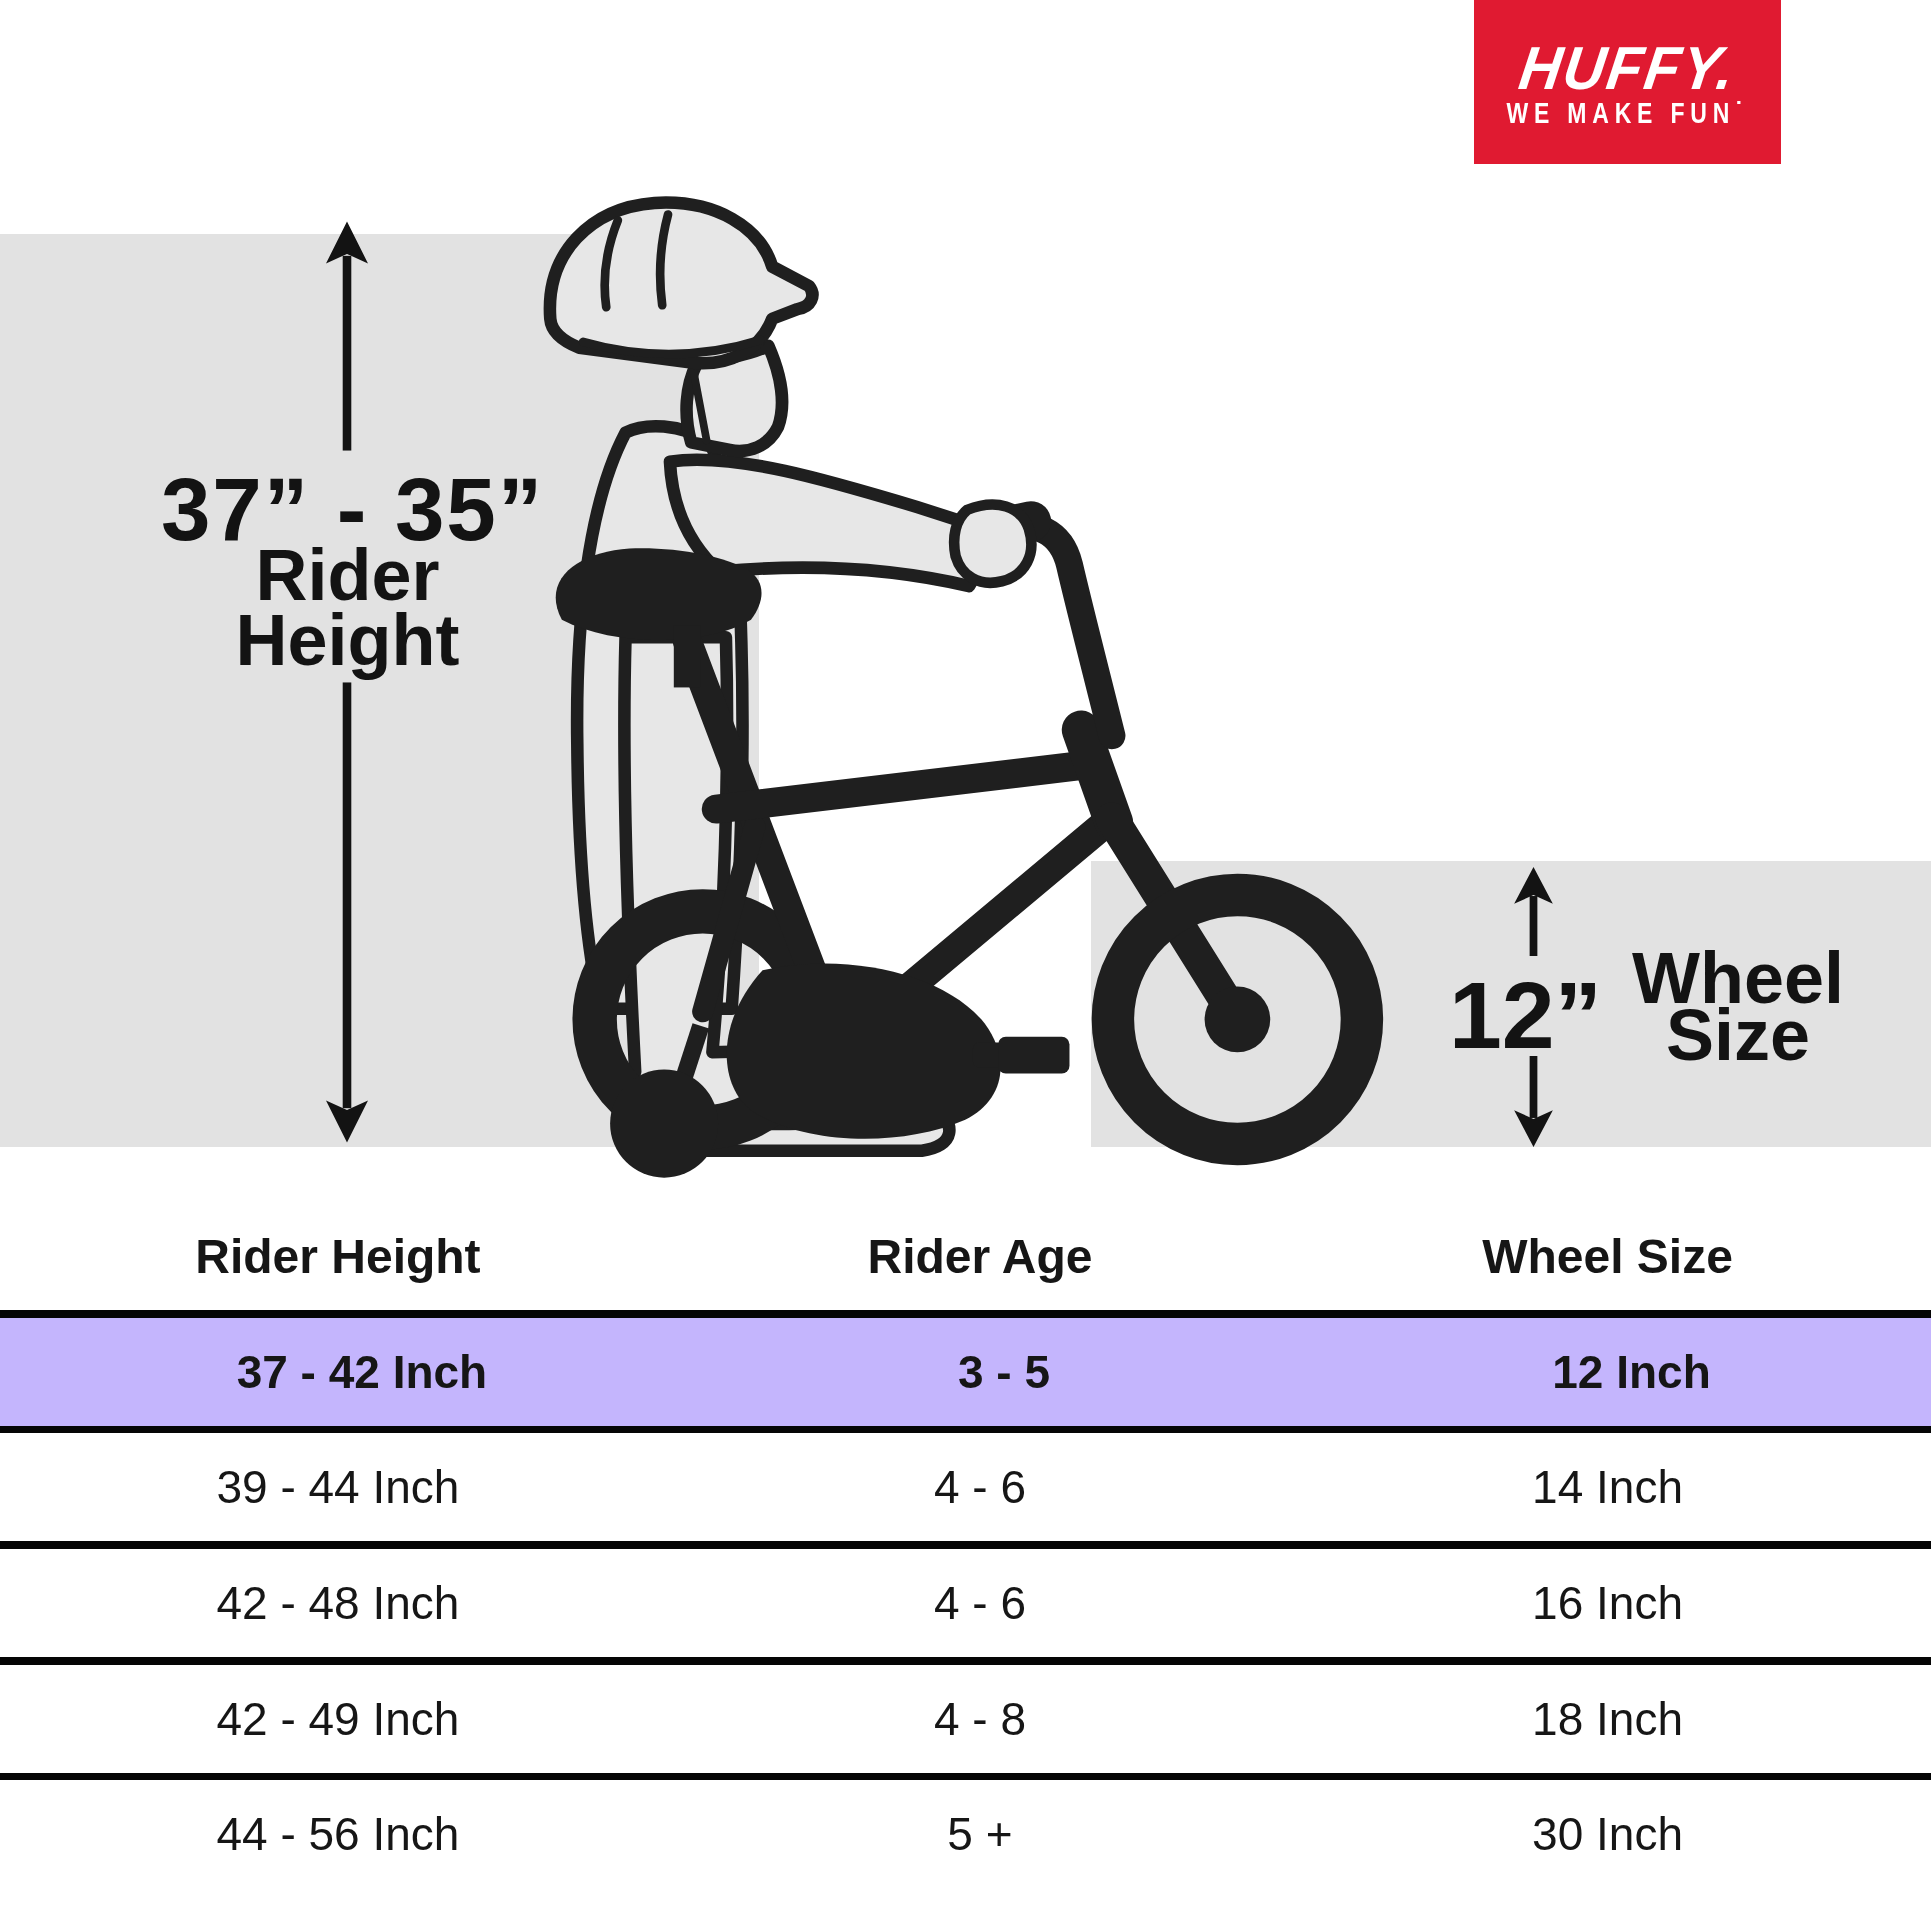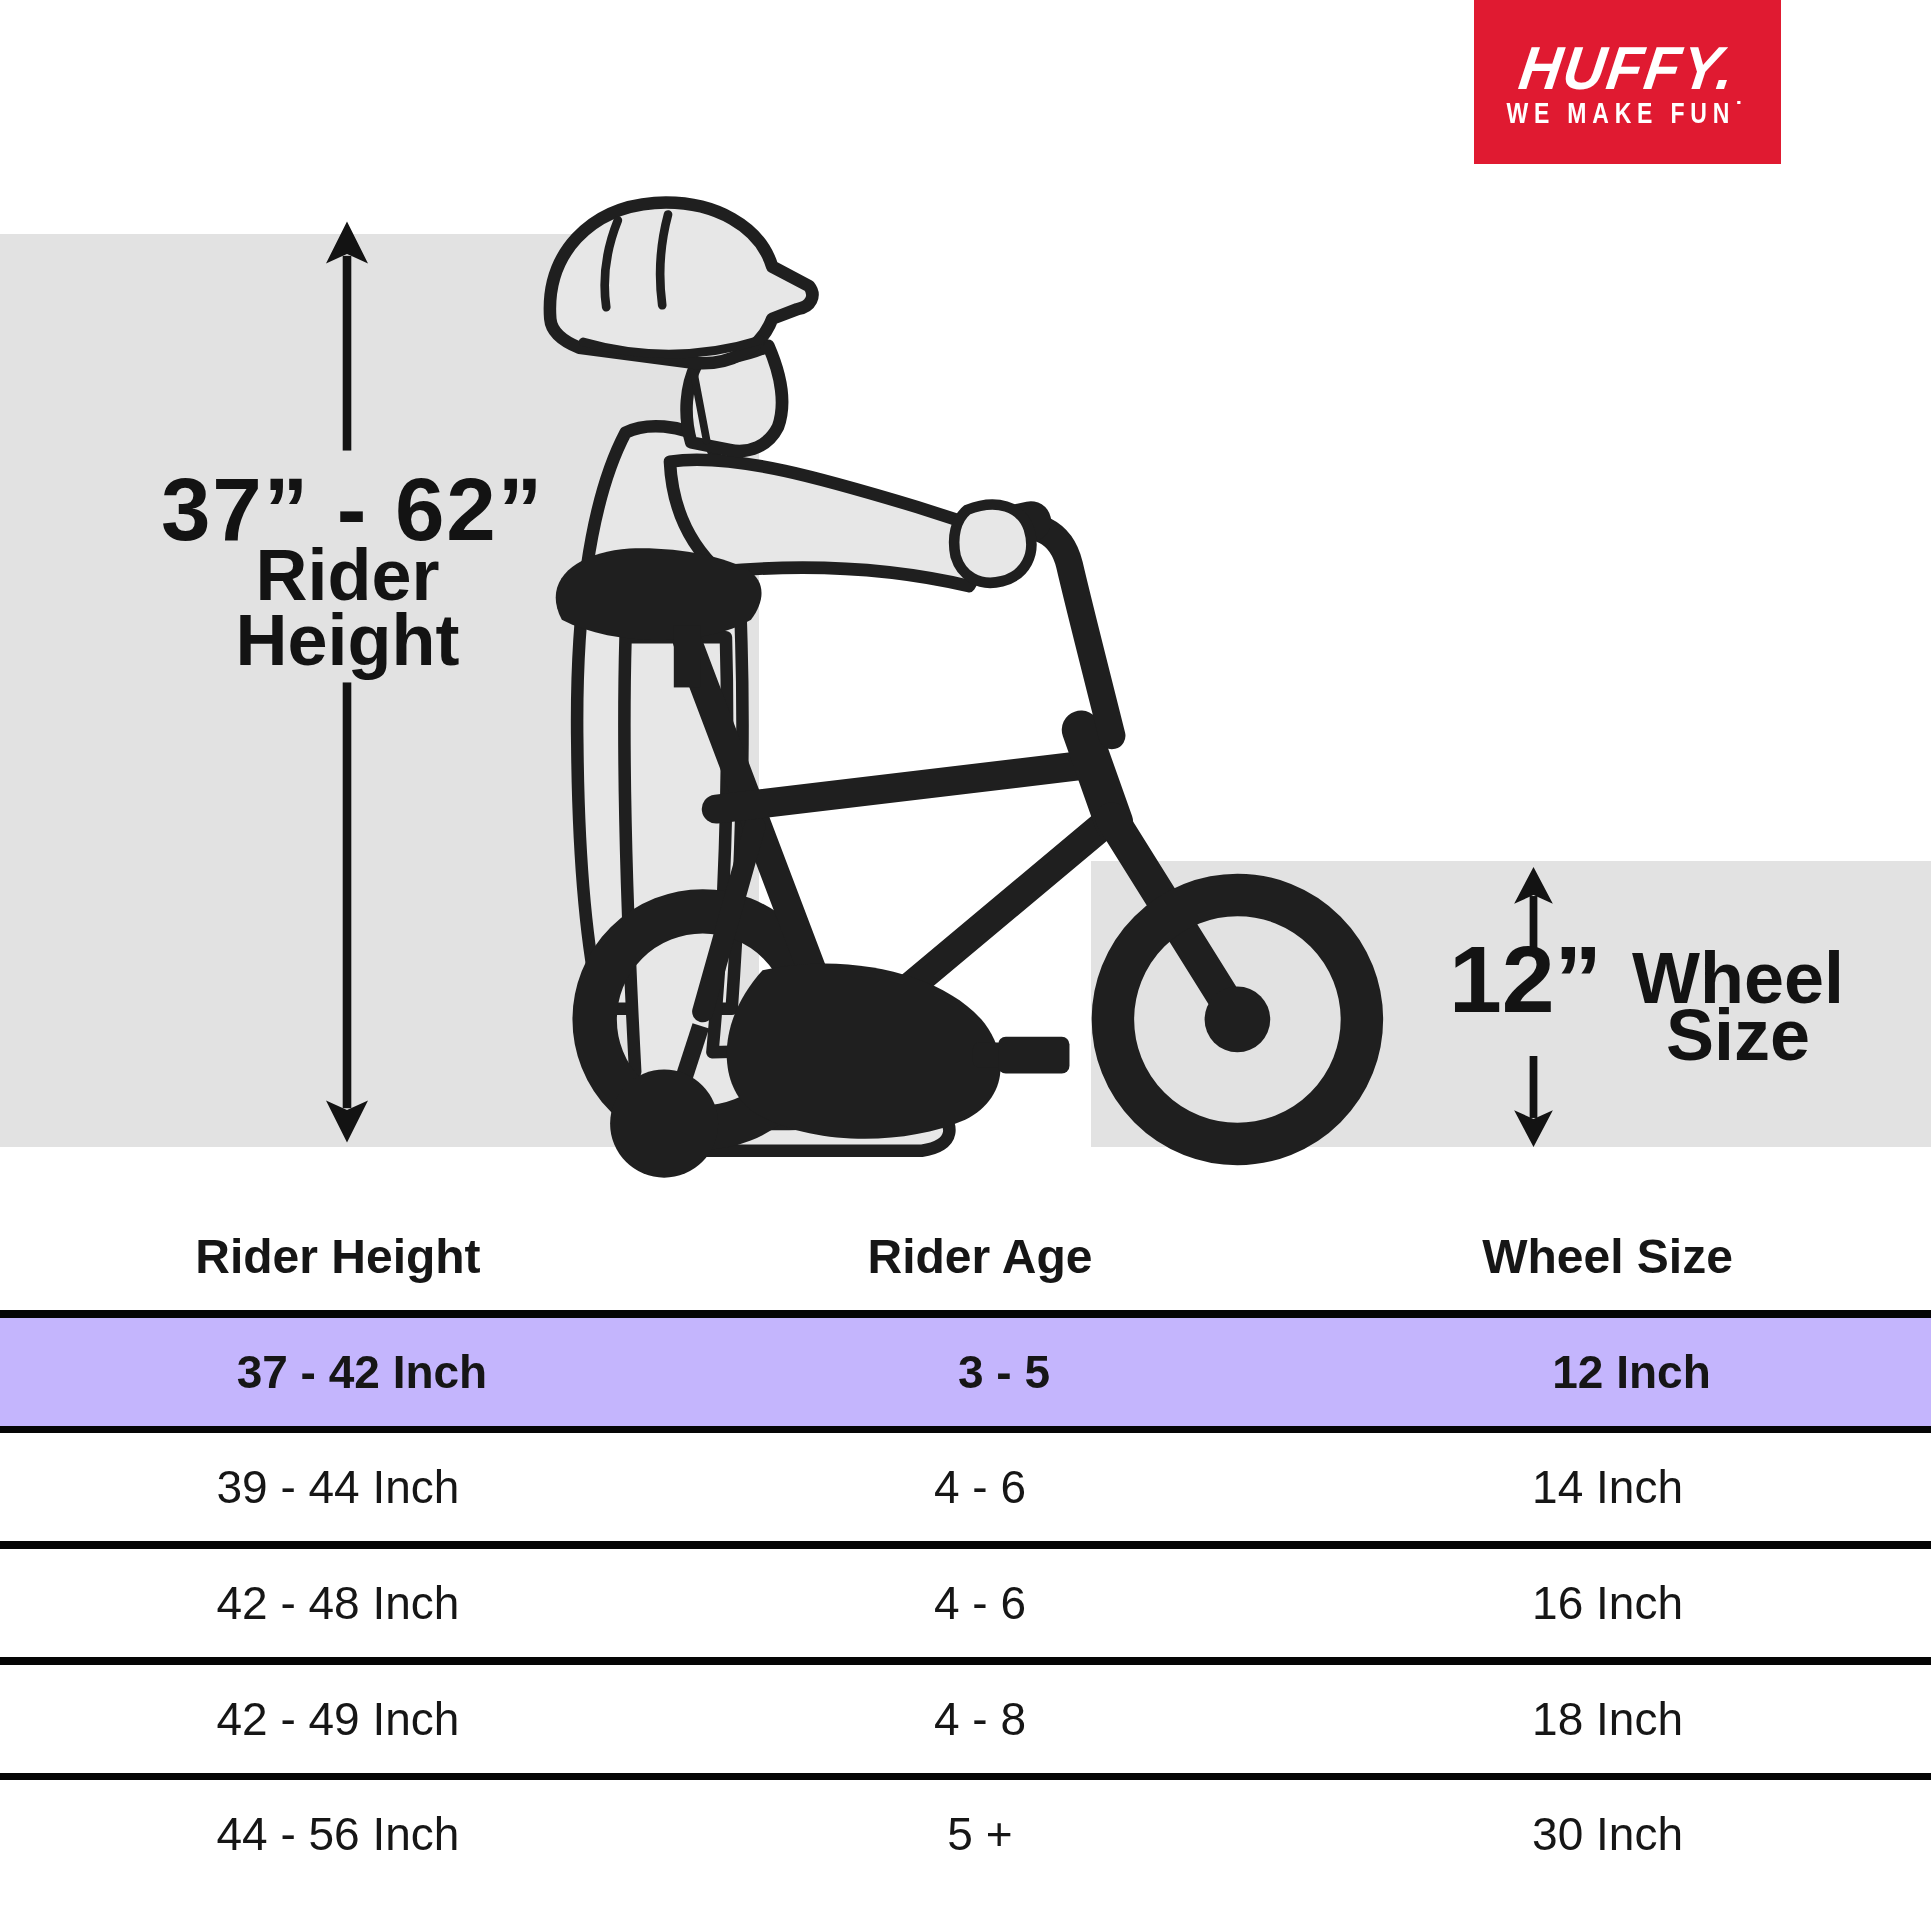--- a/index.html
+++ b/index.html
@@ -27,21 +27,21 @@
     transform:scaleY(1.25); line-height:1;
   }
 
   
   .big-measure {
     position:absolute; font-weight:700; text-align:center; line-height:1;
     color:#131313;
   }
   .rider-height-value { left:58px; top:465px; width:589px; font-size:89px; letter-spacing:1.9px; }
   .rider-height-label { left:58px; top:543px; width:579px; font-size:72px; line-height:65px; white-space:pre-line; }
-  .wheel-size-value   { left:1417px; top:932px; width:217px; font-size:95px; }
+  .wheel-size-value   { left:1417px; top:968px; width:217px; font-size:95px; }
   .wheel-size-label   { left:1603px; top:950px; width:270px; font-size:72px; line-height:57px; white-space:pre-line; }
 
   .arrow-svg { position:absolute; }
 
   
   .figure-svg { position:absolute; left:386px; top:174px; }
 
   
   .size-table { position:absolute; left:0; top:1202px; width:1931px; }
   .t-row { display:flex; width:100%; height:108px; align-items:center; }
@@ -117,21 +117,21 @@
   </div>
 
   <svg class="arrow-svg" style="left:326px; top:220px;" width="42" height="232" viewBox="0 0 44 240">
     <path d="M22 0 L44 44 L22 34 L0 44 Z" fill="#131313"></path>
     <rect x="17.5" y="36" width="9" height="204" fill="#131313"></rect>
   </svg>
   <svg class="arrow-svg" style="left:326px; top:680px;" width="42" height="465" viewBox="0 0 44 482">
     <rect x="17.5" y="0" width="9" height="446" fill="#131313"></rect>
     <path d="M22 482 L0 438 L22 448 L44 438 Z" fill="#131313"></path>
   </svg>
-  <div class="big-measure rider-height-value">37” - 62”</div>
+  <div class="big-measure rider-height-value">37” - 35”</div>
   <div class="big-measure rider-height-label">Rider
 Height</div>
 
   <svg class="arrow-svg" style="left:1514px; top:867px;" width="39" height="89" viewBox="0 0 40 92">
     <path d="M20 0 L40 38 L20 29 L0 38 Z" fill="#131313"></path>
     <rect x="16" y="30" width="8" height="62" fill="#131313"></rect>
   </svg>
   <svg class="arrow-svg" style="left:1514px; top:1056px;" width="39" height="91" viewBox="0 0 40 94">
     <rect x="16" y="0" width="8" height="64" fill="#131313"></rect>
     <path d="M20 94 L0 56 L20 65 L40 56 Z" fill="#131313"></path>

